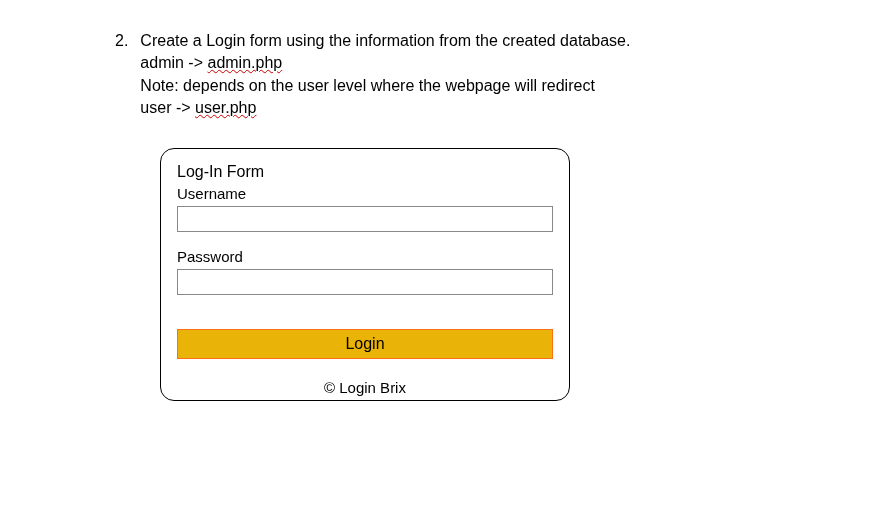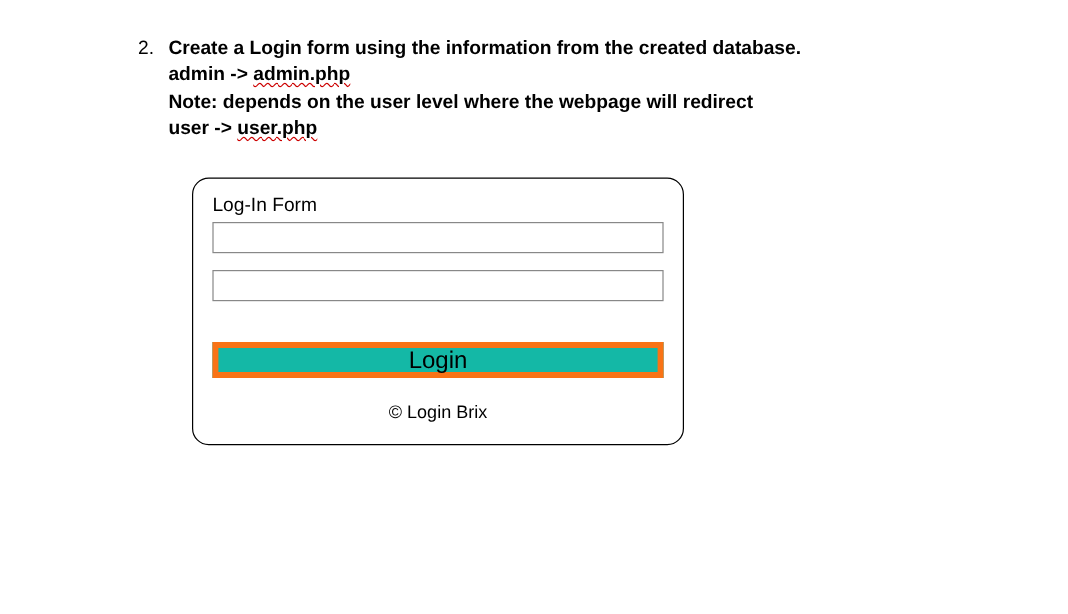--- a/index.html
+++ b/index.html
@@ -21,35 +21,34 @@
     .question-number {
       font-size: 16px;
       color: #000;
       margin-right: 12px;
       line-height: 1.4;
     }
     .question-body {
       font-size: 16px;
       color: #000;
       line-height: 1.4;
-      font-weight: bold;
     }
     .underline-red {
       text-decoration: underline;
       text-decoration-style: wavy;
       text-decoration-color: #c00;
       text-decoration-thickness: 1px;
     }
     .form-panel {
       margin-top: 28px;
       margin-left: 160px;
       width: 410px;
       border: 1.5px solid #000;
       border-radius: 14px;
-      padding: 14px 16px 18px 16px;
+      padding: 14px 16px 4px 16px;
       font-family: 'Segoe UI', Arial, sans-serif;
     }
     .form-title {
       font-size: 16px;
       color: #000;
       font-weight: 400;
       margin-bottom: 4px;
     }
     .form-label {
       font-size: 15px;
@@ -63,23 +62,23 @@
       height: 26px;
       border: 1px solid #888;
       background: #fff;
       margin-bottom: 14px;
       font-size: 14px;
       padding: 2px 4px;
     }
     .form-button {
       width: 100%;
       height: 30px;
-      border: 5px solid #f97316;
-      background: #14b8a6;
-      font-size: 20px;
+      border: 1px solid #f97316;
+      background: #eab308;
+      font-size: 16px;
       color: #000;
       cursor: pointer;
       margin-top: 20px;
       font-family: 'Segoe UI', Arial, sans-serif;
     }
     .copyright {
       text-align: center;
       font-size: 15px;
       color: #000;
       margin-top: 20px;
@@ -97,17 +96,19 @@
     </div>
     <div>Note: depends on the user level where the webpage will redirect</div>
     <div>
       <span>user -&gt; </span><span class="underline-red">user.php</span>
     </div>
   </div>
 </div>
 
 <div class="form-panel">
   <div class="form-title">Log-In Form</div>
+  <div class="form-label">Username</div>
   <input type="text" class="form-input" style="">
+  <div class="form-label">Password</div>
   <input type="password" class="form-input" style="">
   <button class="form-button">Login</button>
   <div class="copyright">© Login Brix</div>
 </div>
 
 </body></html>

